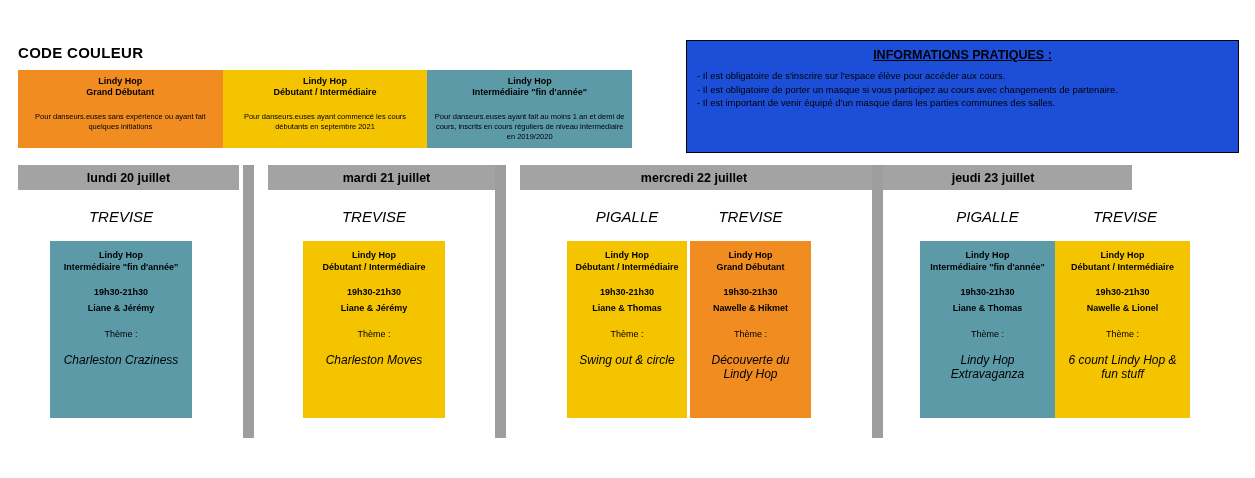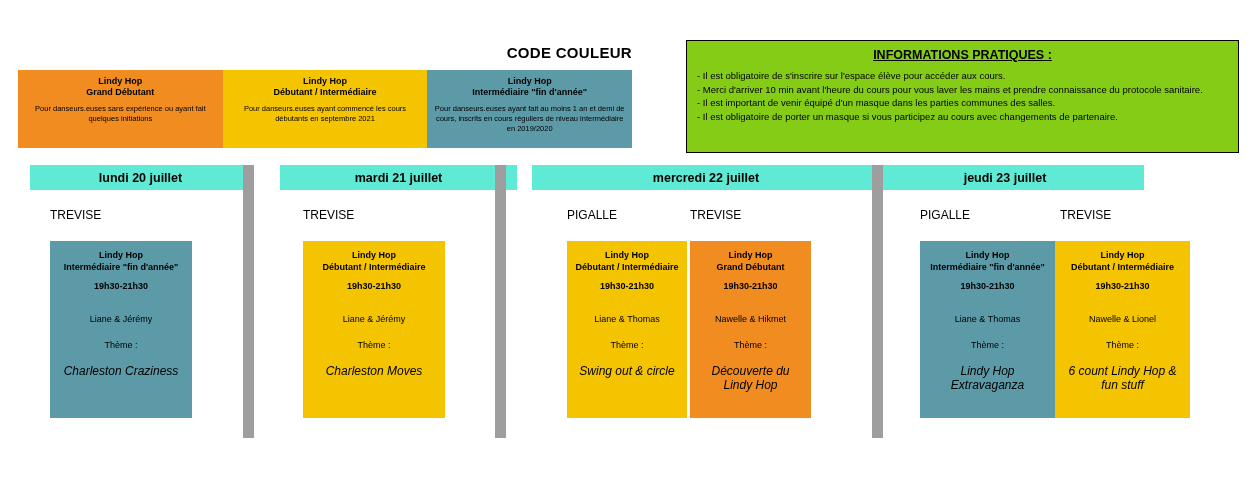--- a/index.html
+++ b/index.html
@@ -22,21 +22,21 @@
   }
 
   
   .code-couleur-wrap {
     position: absolute;
     left: 18px;
     top: 44px;
     width: 614px;
   }
   .code-couleur-title {
-    text-align: right;
+    text-align: left;
     font-weight: bold;
     font-size: 15px;
     letter-spacing: 0.3px;
     margin-bottom: 9px;
   }
   .legend-row {
     display: flex;
     width: 614px;
     height: 78px;
   }
@@ -54,33 +54,33 @@
   .legend-title {
     font-weight: bold;
     font-size: 9px;
     line-height: 11px;
     text-align: center;
   }
   .legend-desc {
     font-size: 7.5px;
     line-height: 10px;
     text-align: center;
-    margin-top: 6px;
+    margin-top: 14px;
   }
   .legend-cell.teal .legend-desc { }
 
   
   .infos-box {
     position: absolute;
     left: 686px;
     top: 40px;
     width: 553px;
     height: 113px;
     border: 1px solid #000;
-    background: #84cc16;
+    background: #1d4ed8;
     box-sizing: border-box;
     padding: 7px 10px 6px 10px;
   }
   .infos-title {
     text-align: center;
     font-weight: bold;
     font-size: 12.5px;
     text-decoration: underline;
     margin-bottom: 7px;
   }
@@ -94,45 +94,45 @@
     position: absolute;
     left: 18px;
     top: 165px;
     width: 1221px;
     height: 25px;
   }
   .day-head {
     position: absolute;
     top: 0;
     height: 25px;
-    background: #5eead4;
+    background: #a3a3a3;
     display: flex;
     align-items: center;
     justify-content: center;
     font-weight: bold;
     font-size: 12.5px;
     box-sizing: border-box;
-    margin-left: 12px;
   }
 
   
   .separator {
     position: absolute;
     width: 11px;
     background: #9E9E9E;
     top: 165px;
     height: 273px;
   }
 
   
   .venue {
     position: absolute;
-    font-size: 12px;
-    text-align: left;
+    font-size: 15px;
+    text-align: center;
     top: 208px;
+    font-style: italic;
   }
 
   
   .card {
     position: absolute;
     top: 241px;
     height: 177px;
     box-sizing: border-box;
     padding: 9px 6px 8px 6px;
     display: flex;
@@ -145,26 +145,27 @@
   .card-title {
     font-weight: bold;
     font-size: 9px;
     line-height: 11.5px;
     text-align: center;
   }
   .card-time {
     font-weight: bold;
     font-size: 9px;
     text-align: center;
-    margin-top: 8px;
+    margin-top: 14px;
   }
   .card-teachers {
     font-size: 9px;
     text-align: center;
-    margin-top: 23px;
+    margin-top: 6px;
+    font-weight: bold;
   }
   .card-theme-label {
     font-size: 9px;
     text-align: center;
     margin-top: 16px;
   }
   .card-theme-value {
     font-size: 12px;
     font-style: italic;
     text-align: center;
@@ -197,23 +198,22 @@
         <div class="legend-title">Intermédiaire "fin d'année"</div>
         <div class="legend-desc">Pour danseurs.euses ayant fait au moins 1 an et demi de cours, inscrits en cours réguliers de niveau intermédiaire en 2019/2020</div>
       </div>
 
     </div>
   </div>
 
   <div class="infos-box">
     <div class="infos-title">INFORMATIONS PRATIQUES :</div>
     <div class="infos-line">- Il est obligatoire de s'inscrire sur l'espace élève pour accéder aux cours.</div>
-    <div class="infos-line">- Merci d'arriver 10 min avant l'heure du cours pour vous laver les mains et prendre connaissance du protocole sanitaire.</div>
+    <div class="infos-line">- Il est obligatoire de porter un masque si vous participez au cours avec changements de partenaire.</div>
     <div class="infos-line">- Il est important de venir équipé d'un masque dans les parties communes des salles.</div>
-    <div class="infos-line">- Il est obligatoire de porter un masque si vous participez au cours avec changements de partenaire.</div>
   </div>
 
   <div class="days-bar">
     <div class="day-head" style="left:0px; width:221px;">lundi 20 juillet</div>
     <div class="day-head" style="left:250px; width:237px;">mardi 21 juillet</div>
     <div class="day-head" style="left:502px; width:348px;">mercredi 22 juillet</div>
     <div class="day-head" style="left:836px; width:278px;">jeudi 23 juillet</div>
   </div>
 
   <div class="separator" style="left:243px;"></div>

